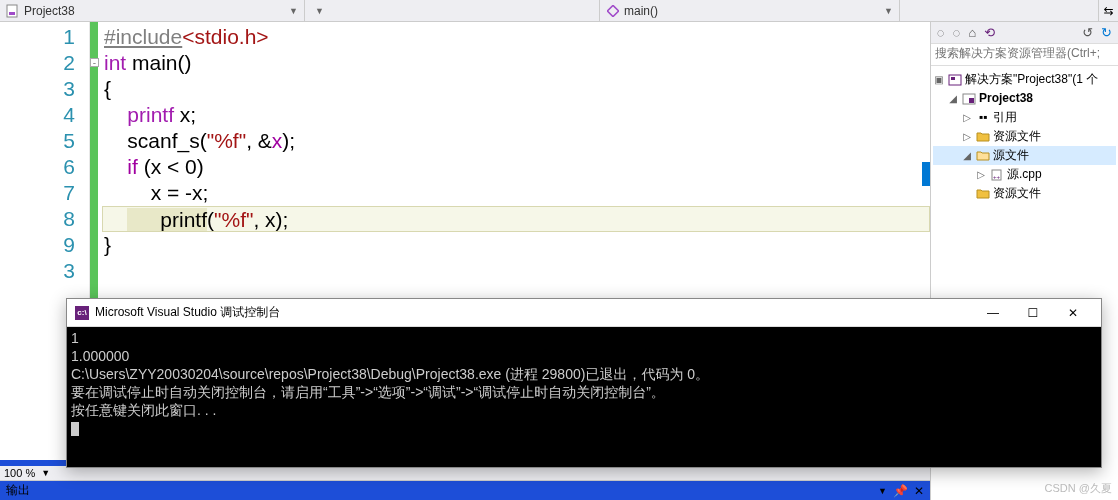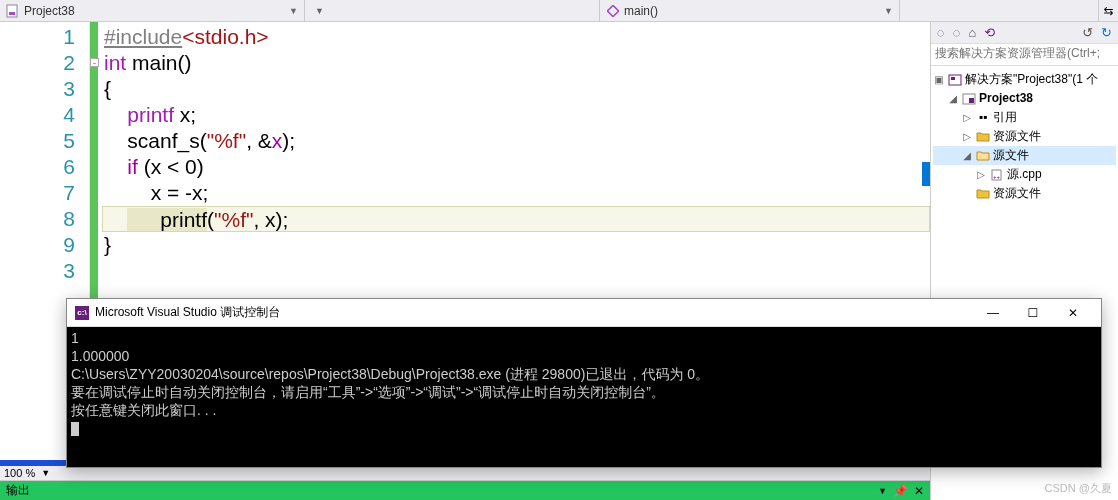--- a/index.html
+++ b/index.html
@@ -33,21 +33,21 @@
 .tok-id { color: #000; }
 .tok-pb { color: #a000a0; }
 .tok-hl { background: #e8e8c8; padding-left: 33px; }
 .fold-mark { position: absolute; left: -14px; font-size: 10px; color: #888; background:#fff; border:1px solid #aaa; width:9px; height:9px; line-height:7px; text-align:center; top:8px;}
 .edge-marker { position:absolute; right:0; top:140px; width:8px; height:24px; background:#0078d4; }
 
 .zoom-bar { height: 20px; display: flex; align-items: center; background: #eeeef2; border-top: 6px solid #1d4ed8; padding: 0 4px; font-size: 11px; }
 .zoom-bar .arrow { margin-left: 6px; font-size:9px; }
 .zoom-bar .spacer { flex:1; }
 
-.output-bar { height: 20px; display: flex; align-items: center; background: #22c55e; border-top: 1px solid #ccc; padding: 0 6px; justify-content: space-between; }
+.output-bar { height: 20px; display: flex; align-items: center; background: #1d4ed8; border-top: 1px solid #ccc; padding: 0 6px; justify-content: space-between; }
 .output-bar .right-icons { display:flex; gap:6px; align-items:center; }
 
 .console-window { position: absolute; left: 66px; top: 298px; width: 1036px; height: 170px; background: #fff; border: 1px solid #888; box-shadow: 0 4px 16px rgba(0,0,0,0.3); display: flex; flex-direction: column; z-index: 100; }
 .console-title { height: 28px; display: flex; align-items: center; padding: 0 8px; background: #fff; border-bottom: 1px solid #ddd; }
 .console-title .ico { width:14px; height:14px; background:#68217a; margin-right:6px; display:flex; align-items:center; justify-content:center; color:#fff; font-size:8px; font-weight:bold;}
 .console-title .txt { flex:1; font-size: 12px; }
 .console-title .btns { display: flex; gap: 0; }
 .console-title .wbtn { width: 40px; height: 26px; display: flex; align-items: center; justify-content: center; font-size: 12px; }
 .console-body { flex: 1; background: #000; color: #ccc; font-family: "NSimSun", Consolas, monospace; font-size: 14px; line-height: 18px; padding: 2px 4px; white-space: pre-wrap; overflow: hidden; }
 .cursor { display:inline-block; width:8px; height:14px; background:#ccc; vertical-align:text-bottom;}

